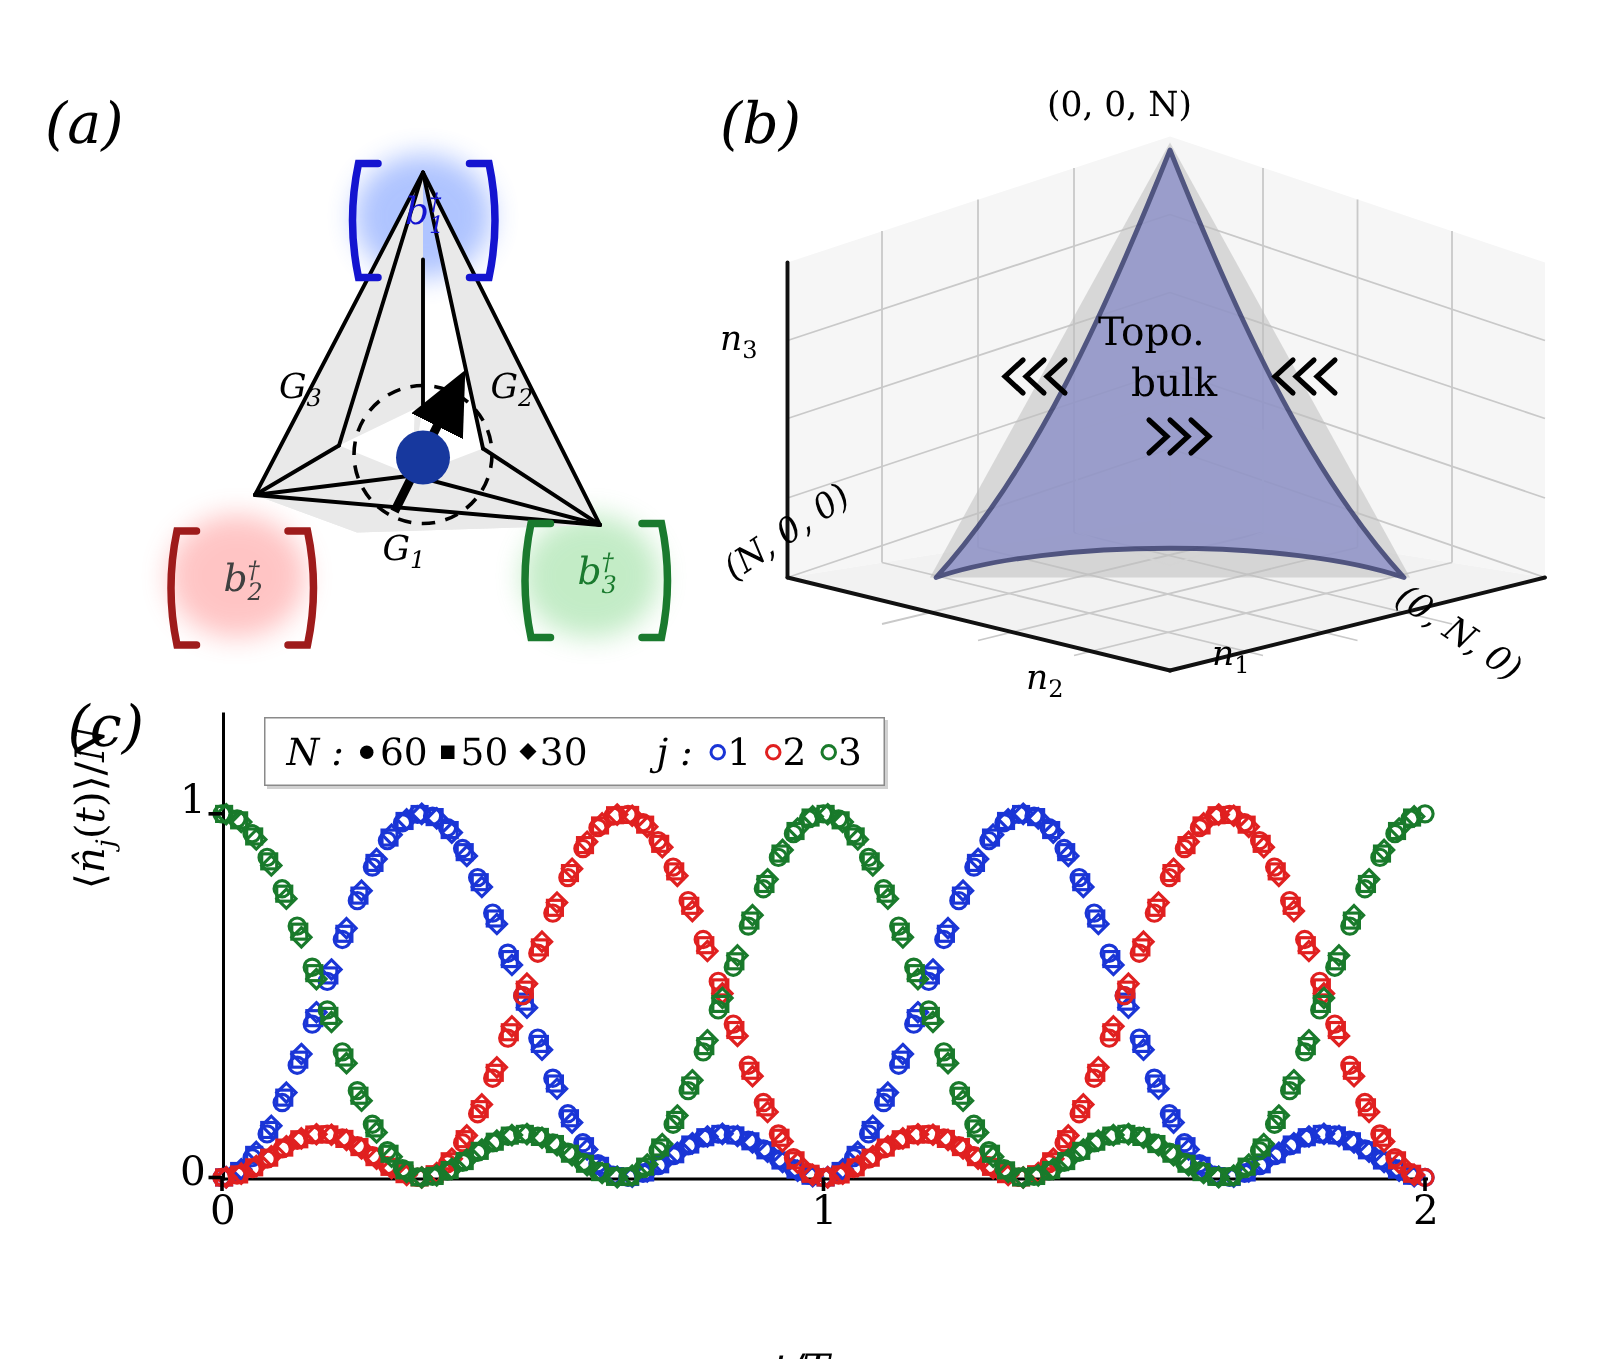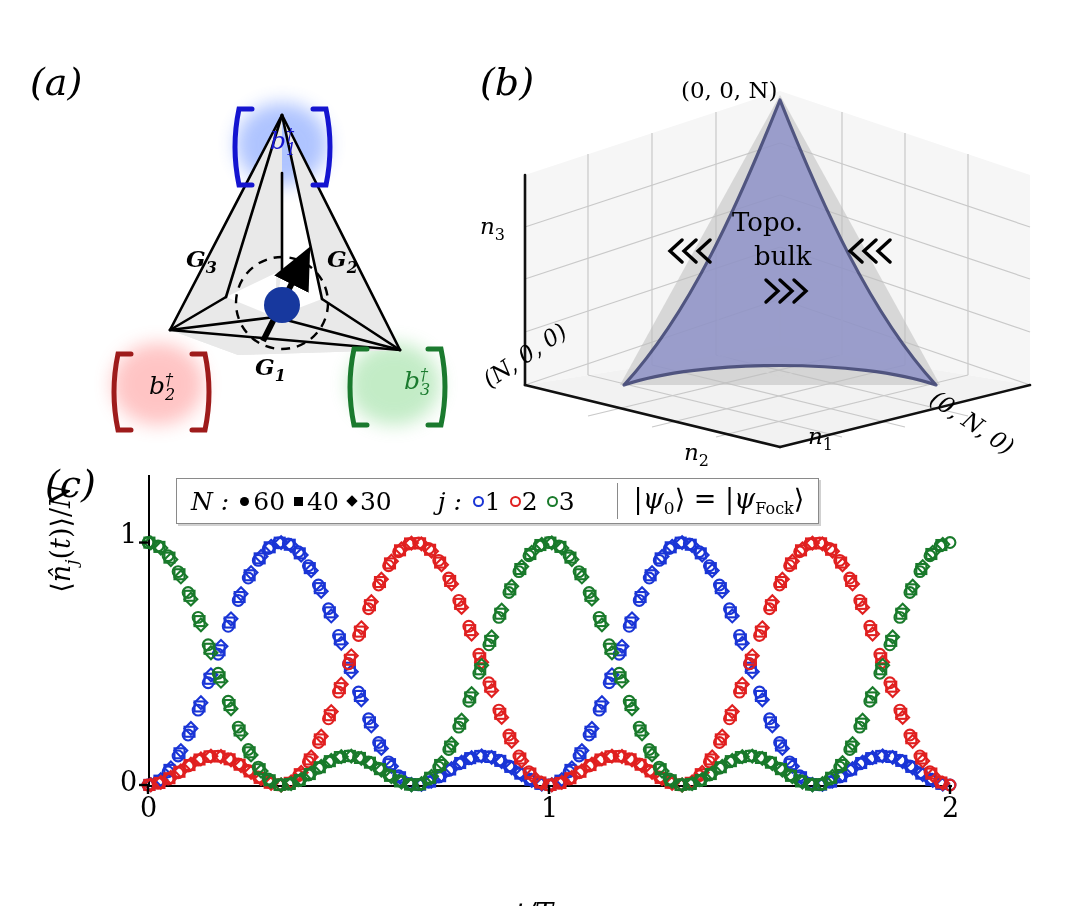--- a/index.html
+++ b/index.html
@@ -9,21 +9,21 @@
 
   
   .panel-label{position:absolute;font-style:italic;font-size:38px;
                font-family:"DejaVu Serif","Liberation Serif",serif;}
   .ital{font-style:italic;}
 
   
   #panel-a{position:absolute;left:0;top:55;width:470px;height:410px;}
   .cav-label{position:absolute;font-style:italic;font-size:25px;
              line-height:1;white-space:nowrap;}
-  .gl{position:absolute;font-style:italic;font-size:23px;font-weight:bold;}
+  .gl{position:absolute;font-style:italic;font-size:23px;}
   .glow{position:absolute;border-radius:50%;filter:blur(9px);}
 
   
   #panel-b{position:absolute;left:470px;top:55px;width:600px;height:410px;}
   .b-txt{position:absolute;font-size:23px;white-space:nowrap;}
 
   
   #panel-c{position:absolute;left:0;top:450px;width:1070px;height:456px;}
   #plotbox{position:absolute;left:148px;top:475px;width:802px;height:310px;
            border-left:2.4px solid #000;border-bottom:2.4px solid #000;}
@@ -98,24 +98,24 @@
       </g>
 
       <circle cx="282" cy="248" r="46" fill="none" stroke="#000" stroke-width="2.4" stroke-dasharray="9 7"></circle>
       <line x1="263" y1="286" x2="300" y2="212" stroke="#000" stroke-width="6" marker-end="url(#spinarrow)"></line>
       <circle cx="282" cy="250" r="18" fill="#17389e"></circle>
     </svg>
 
     <div class="cav-label" style="left:270px;top:72px;color:#1414d0;">
       <span class="ital">b</span><sup style="font-size:16px">†</sup><sub style="font-size:16px;margin-left:-8px">1</sub>
     </div>
-    <div class="cav-label" style="left:149px;top:317px;color:#000000;">
+    <div class="cav-label" style="left:149px;top:317px;color:#404040;">
       <span class="ital">b</span><sup style="font-size:16px">†</sup><sub style="font-size:16px;margin-left:-8px">2</sub>
     </div>
-    <div class="cav-label" style="left:385px;top:312px;color:#1a7a2e;margin-left:19px;">
+    <div class="cav-label" style="left:385px;top:312px;color:#1a7a2e;">
       <span class="ital">b</span><sup style="font-size:16px">†</sup><sub style="font-size:16px;margin-left:-8px">3</sub>
     </div>
 
     <div class="gl" style="left:255px;top:298px;">
       <span class="ital">G</span><sub style="font-size:16px">1</sub>
     </div>
     <div class="gl" style="left:327px;top:190px;">
       <span class="ital">G</span><sub style="font-size:16px">2</sub>
     </div>
     <div class="gl" style="left:186px;top:190px;">
@@ -191,21 +191,21 @@
         <path d="M420,185 L408,196 L420,207"></path>
       </g>
 
       <g stroke="#111" stroke-width="2.6" fill="none" stroke-linecap="round">
         <line x1="55" y1="120" x2="55" y2="330"></line>
         <line x1="55" y1="330" x2="310" y2="392"></line>
         <line x1="310" y1="392" x2="560" y2="330"></line>
       </g>
     </svg>
 
-    <div class="b-txt" style="left:211px;top:2px;margin-top:20px;">(0, 0, N)</div>
+    <div class="b-txt" style="left:228px;top:2px;">(0, 0, N)</div>
     <div class="b-txt ital" style="left:8px;top:316px;transform:rotate(-34deg);transform-origin:left top;">(N, 0, 0)</div>
     <div class="b-txt ital" style="left:470px;top:330px;transform:rotate(34deg);transform-origin:left top;">(0, N, 0)</div>
 
     <div class="b-txt" style="left:10px;top:158px;">
       <span class="ital">n</span><sub style="font-size:16px">3</sub>
     </div>
     <div class="b-txt" style="left:214px;top:384px;">
       <span class="ital">n</span><sub style="font-size:16px">2</sub>
     </div>
     <div class="b-txt" style="left:338px;top:368px;">
@@ -985,31 +985,28 @@
        font-style:normal;">
     <span style="font-size:27px;">⟨<span style="font-style:italic;">n̂</span><sub style="font-size:17px;font-style:italic;">j</sub>(<span style="font-style:italic;">t</span>)⟩/<span style="font-style:italic;">N</span></span>
   </div>
 
   <div id="legend">
     <span class="leg-sec">
       <span class="ital" style="margin-right:2px">N :</span>
       <span class="mk circle" style="background:#000"></span>
       <span>60</span>
       <span class="mk square" style="background:#000"></span>
-      <span>40</span>
+      <span>50</span>
       <span class="mk diamond" style="background:#000"></span>
       <span>30</span>
     </span>
     <span class="leg-sec" style="margin-left:46px">
       <span class="ital" style="margin-right:2px">j :</span>
       <span class="mk ring" style="border-color:#1a35d6"></span>
       <span style="margin-left:-3px">1</span>
       <span class="mk ring" style="border-color:#e02020"></span>
       <span style="margin-left:-3px">2</span>
       <span class="mk ring" style="border-color:#197a2b"></span>
       <span style="margin-left:-3px">3</span>
     </span>
-    <span class="leg-sec" style="margin-left:42px;border-left:1.4px solid #8a8a8a;padding-left:16px;">
-      <span style="font-size:27px;">|<span class="ital">ψ</span><sub style="font-size:17px">0</sub>⟩&nbsp;=&nbsp;|<span class="ital">ψ</span><sub style="font-size:16px">Fock</sub>⟩</span>
-    </span>
   </div>
 
 </div>
 
 </body></html>

